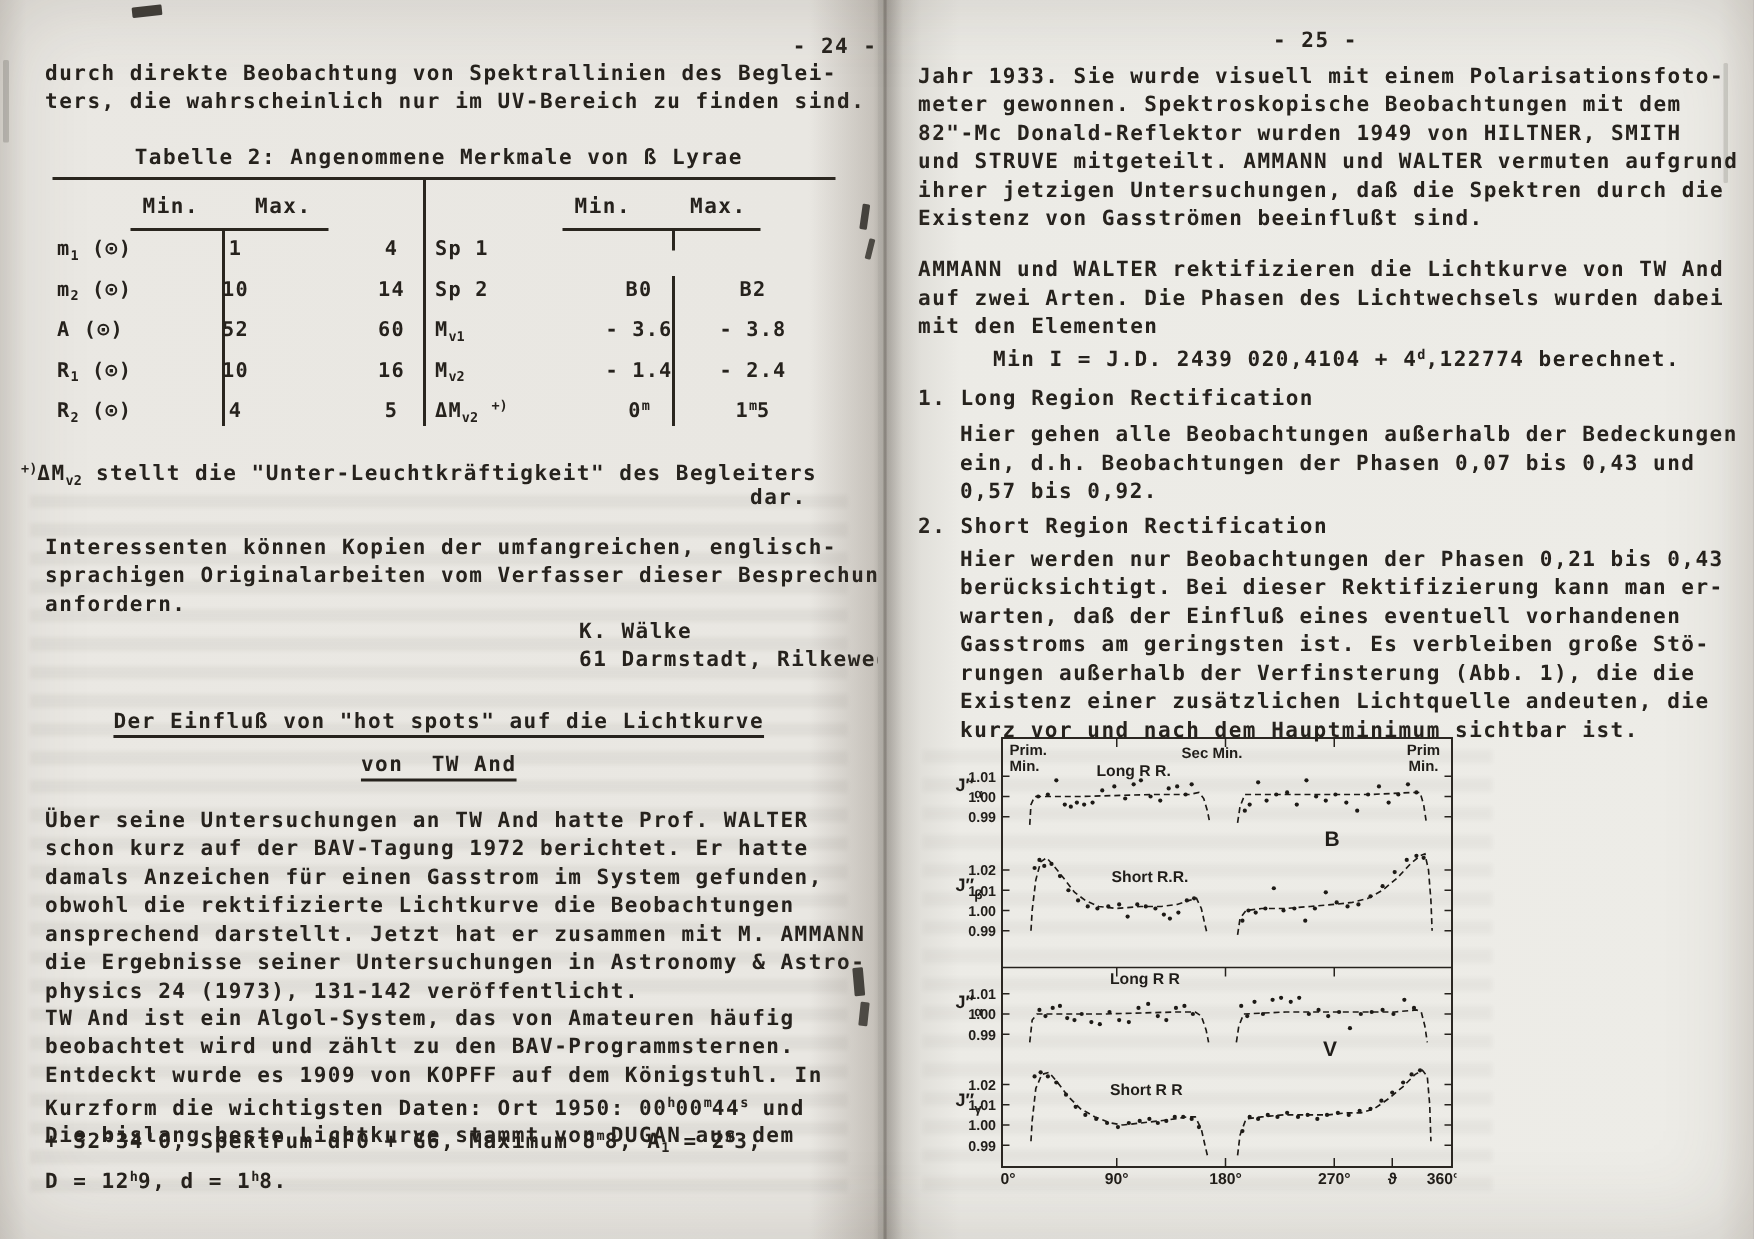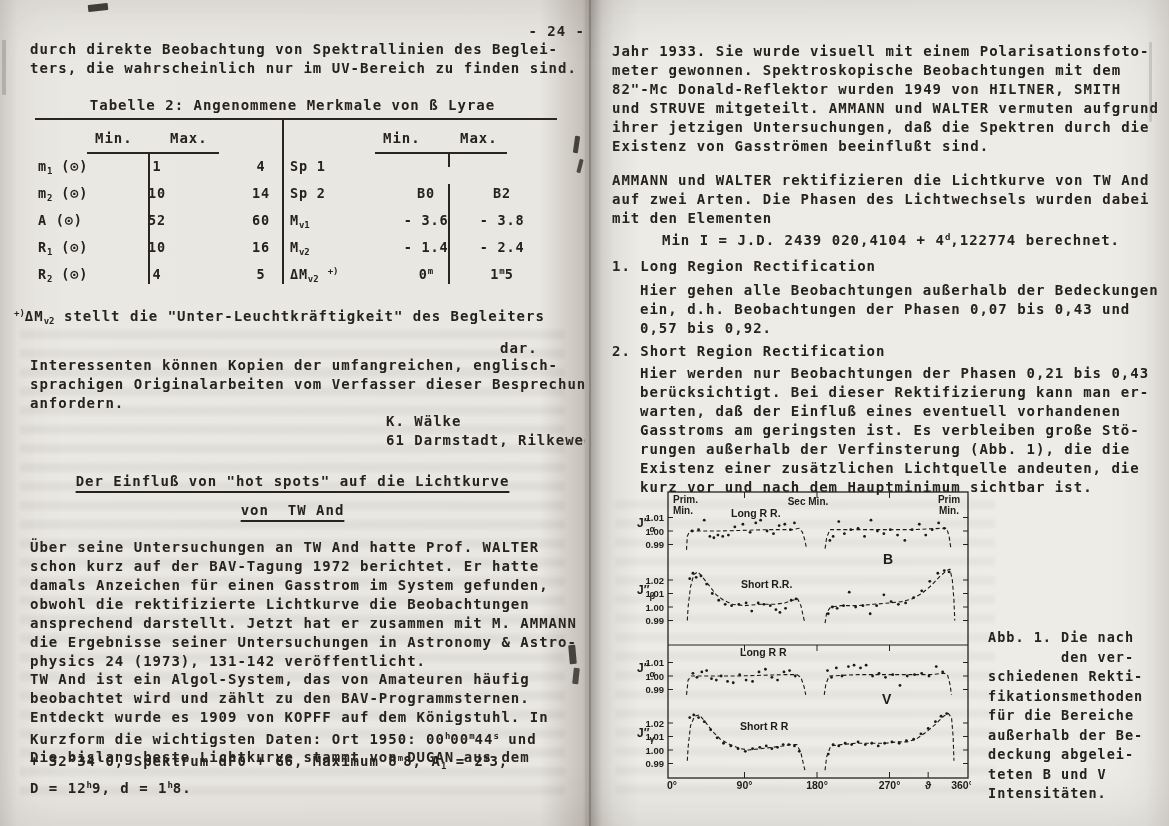--- a/index.html
+++ b/index.html
@@ -109,21 +109,21 @@
           </div>
           <div class="trow trow-r" style="top: 108px;">
             <span class="tc">ΔM<sub>v2</sub> <sup>+)</sup></span>
             <span class="tc tc-c">0<sup>m</sup></span>
             <span class="tc tc-c">1<sup>m</sup>5</span>
           </div>
         </div>
     </div>
 
     <div class="pre" style="left:14px;top:304px;"><sup>+)</sup><span>ΔM<sub>v2</sub> stellt die "Unter-Leuchtkräftigkeit" des Begleiters</span></div>
-    <div class="pre" style="left:500px;top:339px;">dar.</div>
+    <div class="pre" style="left:500px;top:323px;">dar.</div>
     <div class="pre" style="left:30px;top:356px;">Interessenten können Kopien der umfangreichen, englisch-
 sprachigen Originalarbeiten vom Verfasser dieser Besprechung
 anfordern.</div>
     <div class="pre" style="left:386px;top:412px;">K. Wälke</div>
     <div class="pre" style="left:386px;top:431px;">61 Darmstadt, Rilkeweg 14</div>
 
     <div class="pre center" style="left:0;top:472px;width:585px;"><span class="hd">Der Einfluß von "hot spots" auf die Lichtkurve</span></div>
     <div class="pre center" style="left:0;top:501px;width:585px;"><span class="hd">von  TW And</span></div>
 
     <div class="pre" style="left:30px;top:538px;"><span>Über seine Untersuchungen an TW And hatte Prof. WALTER
@@ -138,20 +138,21 @@
 Entdeckt wurde es 1909 von KOPFF auf dem Königstuhl. In
 Kurzform die wichtigsten Daten: Ort 1950: 00<sup>h</sup>00<sup>m</sup>44<sup>s</sup> und
 + 32°34'0, Spektrum dF0 + G6, Maximum 8<sup>m</sup>8, A<sub>1</sub> = 2<sup>m</sup>3,
 D = 12<sup>h</sup>9, d = 1<sup>h</sup>8.</div>
     <div class="pre" style="left:30px;top:748px;">Die bislang beste Lichtkurve stammt von DUGAN aus dem</div>
   </div>
 
   <div class="page-right">
     <div class="bleed" style="left:30px;top:500px;width:380px;height:300px;opacity:.04;"></div>
   </div>
+  <div class="pre center" style="left:585px;top:18px;width:584px;">- 25 -</div>
   <div class="pre" style="left:612px;top:42px;">Jahr 1933. Sie wurde visuell mit einem Polarisationsfoto-
 meter gewonnen. Spektroskopische Beobachtungen mit dem
 82"-Mc Donald-Reflektor wurden 1949 von HILTNER, SMITH
 und STRUVE mitgeteilt. AMMANN und WALTER vermuten aufgrund
 ihrer jetzigen Untersuchungen, daß die Spektren durch die
 Existenz von Gasströmen beeinflußt sind.</div>
   <div class="pre" style="left:612px;top:171px;">AMMANN und WALTER rektifizieren die Lichtkurve von TW And
 auf zwei Arten. Die Phasen des Lichtwechsels wurden dabei
 mit den Elementen</div>
   <div class="pre" style="left:662px;top:228px;">Min I = J.D. 2439 020,4104 + 4<sup>d</sup>,122774 berechnet.</div>
@@ -399,29 +400,20 @@
       <circle cx="276.9166666666667" cy="252.9" r="1.4" fill="#1d1a16"></circle>
       <circle cx="284.1666666666667" cy="254.25000000000014" r="1.4" fill="#1d1a16"></circle>
       <circle cx="291.4166666666667" cy="251.55000000000015" r="1.4" fill="#1d1a16"></circle>
       <circle cx="298.6666666666667" cy="250.2" r="1.4" fill="#1d1a16"></circle>
       <circle cx="305.9166666666667" cy="244.79999999999998" r="1.4" fill="#1d1a16"></circle>
       <circle cx="313.1666666666667" cy="239.39999999999998" r="1.4" fill="#1d1a16"></circle>
       <circle cx="320.4166666666667" cy="232.65000000000012" r="1.4" fill="#1d1a16"></circle>
       <circle cx="326.05555555555554" cy="227.2500000000001" r="1.4" fill="#1d1a16"></circle>
       <circle cx="331.69444444444446" cy="224.55000000000013" r="1.4" fill="#1d1a16"></circle>
     </svg>
-  <div class="pre" style="left:988px;top:628px;font-size:13.5px;line-height:19.5px;">Abb. 1. Die nach
-        den ver-
-schiedenen Rekti-
-fikationsmethoden
-für die Bereiche
-außerhalb der Be-
-deckung abgelei-
-teten B und V
-Intensitäten.</div>
 
   <div class="gutter"></div>
   <div class="crease"></div>
   <div class="mark" style="left:88px;top:4px;width:20px;height:7px;transform:rotate(-6deg);opacity:.85;"></div>
   <div class="mark" style="left:574px;top:136px;width:5px;height:17px;transform:rotate(8deg);opacity:.8;"></div>
   <div class="mark" style="left:578px;top:159px;width:4px;height:14px;transform:rotate(14deg);opacity:.75;"></div>
   <div class="mark" style="left:569px;top:645px;width:7px;height:19px;transform:rotate(-5deg);opacity:.8;"></div>
   <div class="mark" style="left:573px;top:668px;width:6px;height:16px;transform:rotate(6deg);opacity:.75;"></div>
   <div class="mark" style="left:1149px;top:42px;width:3px;height:80px;opacity:.14;"></div>
   <div class="mark" style="left:2px;top:40px;width:4px;height:55px;opacity:.18;"></div>

